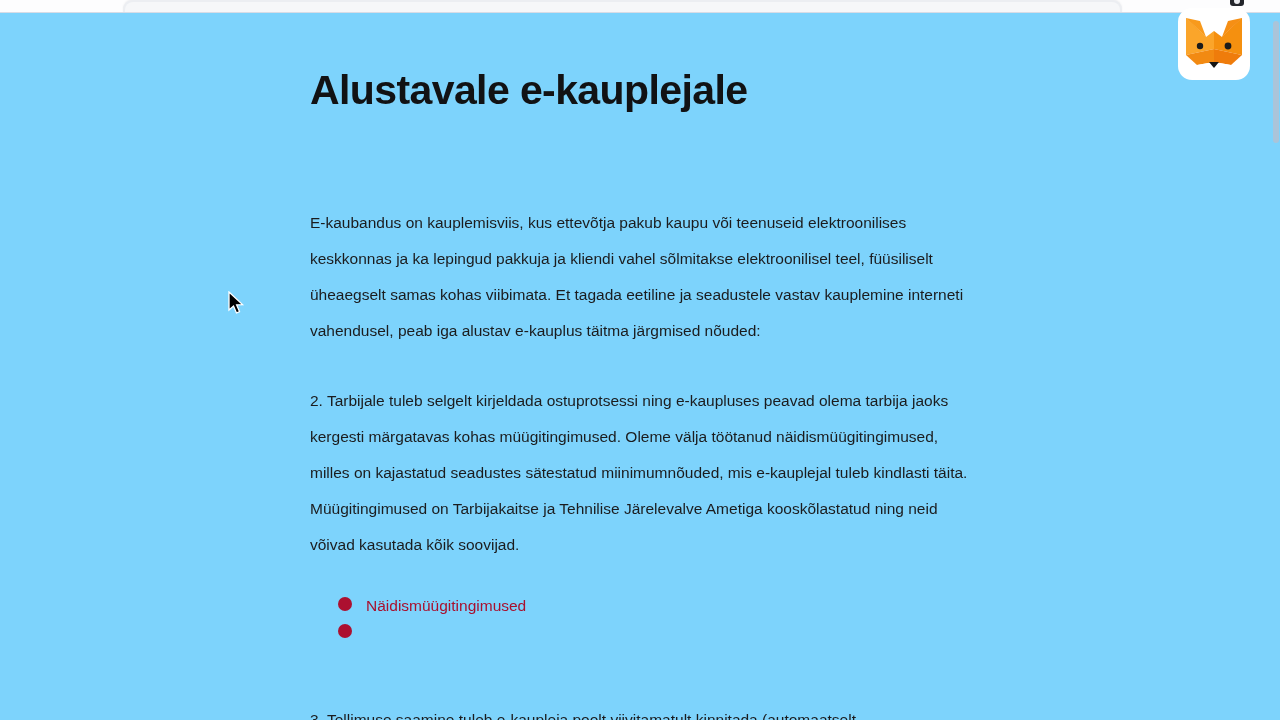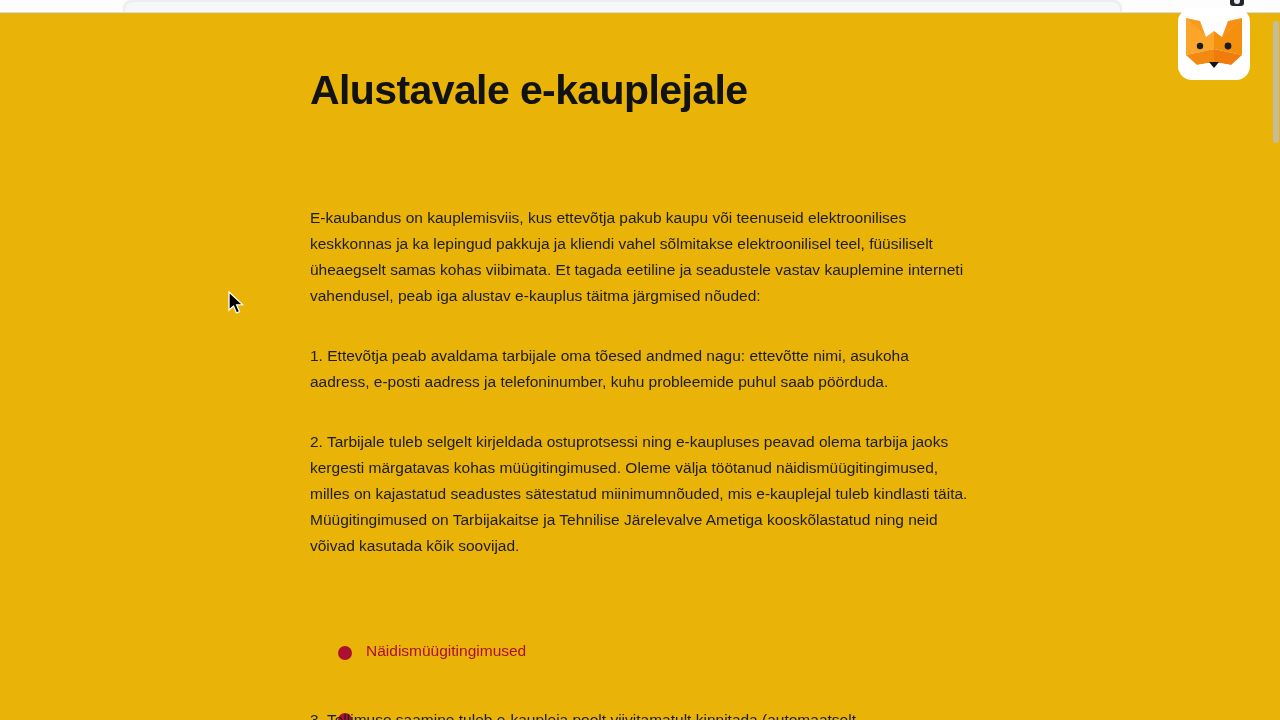--- a/index.html
+++ b/index.html
@@ -3,21 +3,21 @@
 <meta charset="utf-8">
 <style>
   * { margin:0; padding:0; box-sizing:border-box; }
   html, body {
     width:1280px; height:720px; overflow:hidden;
     background:#e7ebf5;
     font-family:"Liberation Sans", sans-serif;
   }
   #screen {
     position:relative; width:1280px; height:720px;
-    background:#eab308; overflow:hidden;
+    background:#7dd3fc; overflow:hidden;
   }
 
   
   .chrome-strip {
     position:absolute; top:0; left:0; width:1280px; height:13px;
     background:#fdfdfe;
   }
   .chrome-tab {
     position:absolute; top:0; left:123px; width:999px; height:13px;
     background:#eceef2;
@@ -47,35 +47,35 @@
 
   .page-title {
     position:absolute; left:310px; top:54px;
     font-size:41px; font-weight:bold; letter-spacing:-0.6px;
     color:#111214; white-space:nowrap;
   }
 
   .content { position:absolute; left:310px; top:192px; width:660px; }
 
   .para {
-    font-size:15.5px; line-height:26px; color:#1b1c1e;
+    font-size:15.5px; line-height:36px; color:#1b1c1e;
     margin-bottom:34px;
   }
   .para:last-child { margin-bottom:0; }
 
   .link-block {
     position:relative; margin-top:10px; margin-left:28px;
     width:632px;
   }
   .link-row { display:flex; }
   .link-col { width:338px; }
   .link-col.second { width:auto; }
   .link-item {
-    display:flex; align-items:flex-end;
-    height:27px; gap:14px;margin-top:40px;
+    display:flex; align-items:flex-start;
+    height:27px; gap:14px;
   }
   .bullet {
     width:14px; height:14px; border-radius:50%;
     background:#ac1030; flex:0 0 14px;
   }
   .link-text {
     font-size:15.5px; color:#a8102e; white-space:nowrap;
     cursor:pointer;
   }
 
@@ -121,21 +121,20 @@
   <div class="chrome-seam"></div>
 
   <div class="page">
 
     <h1 class="page-title">Alustavale e-kauplejale</h1>
 
     <div class="content">
 
       <p class="para">E-kaubandus on kauplemisviis, kus ettevõtja pakub kaupu või teenuseid elektroonilises keskkonnas ja ka lepingud pakkuja ja kliendi vahel sõlmitakse elektroonilisel teel, füüsiliselt üheaegselt samas kohas viibimata. Et tagada eetiline ja seadustele vastav kauplemine interneti vahendusel, peab iga alustav e-kauplus täitma järgmised nõuded:</p>
 
-      <p class="para">1. Ettevõtja peab avaldama tarbijale oma tõesed andmed nagu: ettevõtte nimi, asukoha aadress, e-posti aadress ja telefoninumber, kuhu probleemide puhul saab pöörduda.</p>
 
       <p class="para">2. Tarbijale tuleb selgelt kirjeldada ostuprotsessi ning e-kaupluses peavad olema tarbija jaoks kergesti märgatavas kohas müügitingimused. Oleme välja töötanud näidismüügitingimused, milles on kajastatud seadustes sätestatud miinimumnõuded, mis e-kauplejal tuleb kindlasti täita. Müügitingimused on Tarbijakaitse ja Tehnilise Järelevalve Ametiga kooskõlastatud ning neid võivad kasutada kõik soovijad.</p>
 
       <div class="link-block">
         <div class="link-row">
           <div class="link-col">
             <div class="link-item">
               <span class="bullet"></span>
               <span class="link-text">Näidismüügitingimused</span>
             </div>

